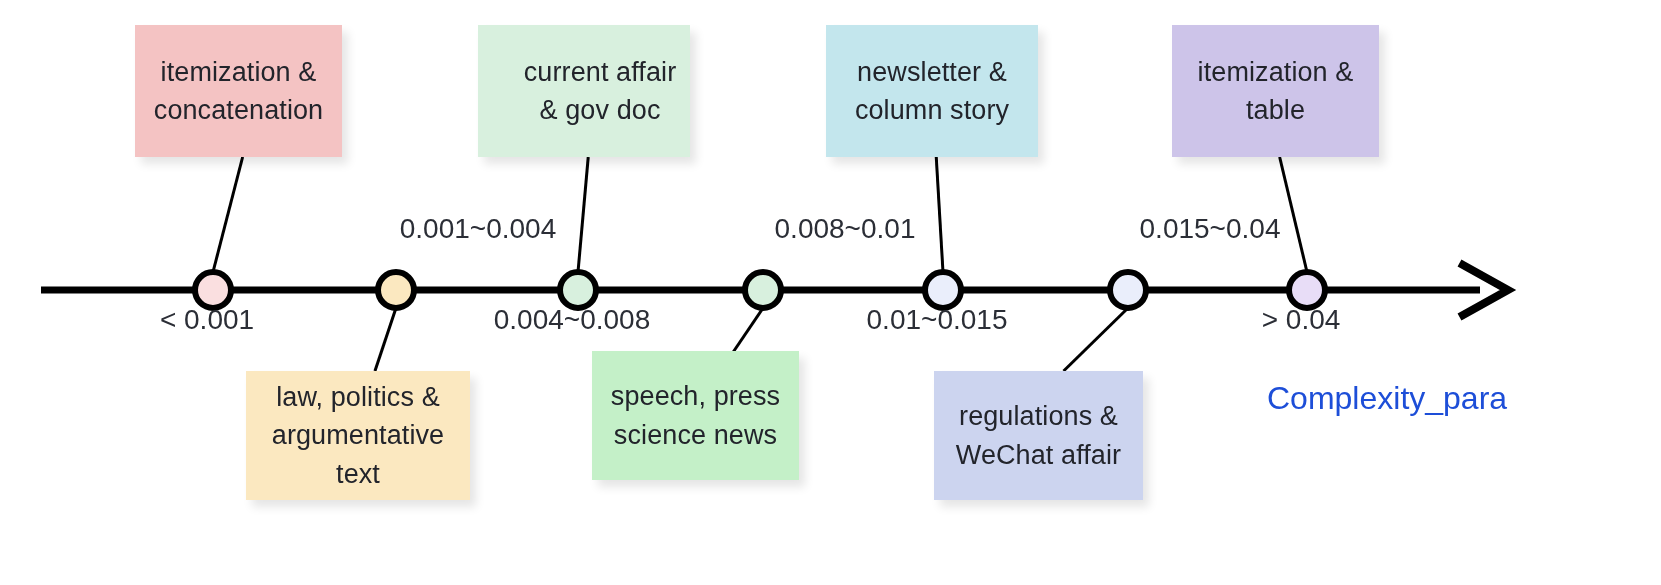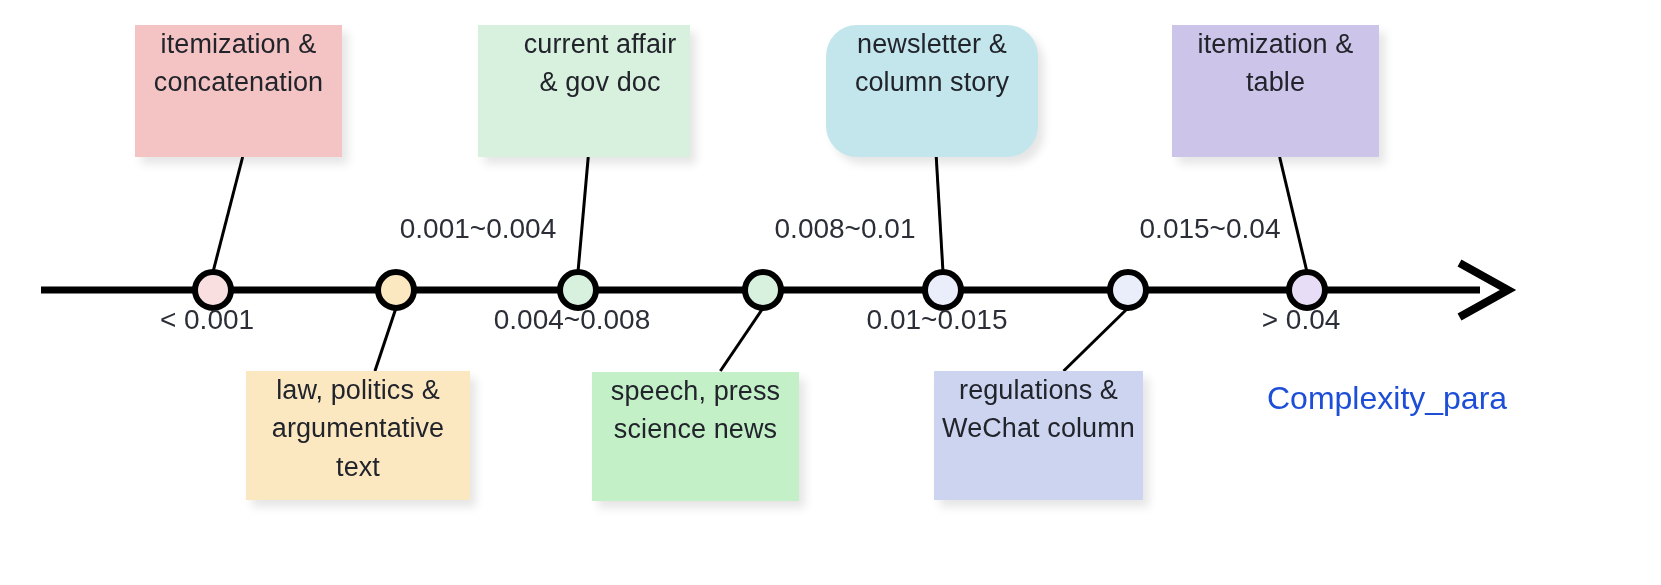--- a/index.html
+++ b/index.html
@@ -26,20 +26,21 @@
     width: 1661px;
     height: 585px;
     overflow: visible;
   }
   .note {
     position: absolute;
     box-sizing: border-box;
     display: flex;
     flex-direction: column;
     align-items: center;
+    justify-content: center;
     text-align: center;
     color: #22242b;
     font-family: "Liberation Sans", sans-serif;
     font-size: 27px;
     line-height: 1.42;
     letter-spacing: 0.1px;
     box-shadow: 6px 7px 9px rgba(0,0,0,0.10);
     z-index: 3;
   }
   .note .line { display: block; white-space: nowrap; }
@@ -98,31 +99,31 @@
       </div>
       <div class="note" style="left: 246px; top: 371px; width: 224px; height: 129px; background: rgb(251, 232, 192);">
         <span class="line">law, politics &amp;</span>
         <span class="line">argumentative</span>
         <span class="line">text</span>
       </div>
       <div class="note" style="left: 478px; top: 25px; width: 212px; height: 132px; background: rgb(216, 240, 222); padding-left: 32px;">
         <span class="line">current affair</span>
         <span class="line">&amp; gov doc</span>
       </div>
-      <div class="note" style="left: 592px; top: 372px; width: 207px; height: 129px; background: rgb(196, 240, 200);">
+      <div class="note" style="left: 592px; top: 351px; width: 207px; height: 129px; background: rgb(196, 240, 200);">
         <span class="line">speech, press</span>
         <span class="line">science news</span>
       </div>
-      <div class="note" style="left: 826px; top: 25px; width: 212px; height: 132px; background: rgb(195, 230, 237); border-radius: 31px;">
+      <div class="note" style="left: 826px; top: 25px; width: 212px; height: 132px; background: rgb(195, 230, 237);">
         <span class="line">newsletter &amp;</span>
         <span class="line">column story</span>
       </div>
       <div class="note" style="left: 934px; top: 371px; width: 209px; height: 129px; background: rgb(204, 212, 239);">
         <span class="line">regulations &amp;</span>
-        <span class="line">WeChat column</span>
+        <span class="line">WeChat affair</span>
       </div>
       <div class="note" style="left: 1172px; top: 25px; width: 207px; height: 132px; background: rgb(205, 196, 233);">
         <span class="line">itemization &amp;</span>
         <span class="line">table</span>
       </div>
     </div>
   <div id="labels-layer">
       <div class="tick-label" style="left: 207px; top: 304px;">&lt; 0.001</div>
       <div class="tick-label" style="left: 478px; top: 213px; text-align: center;">0.001~0.004</div>
       <div class="tick-label" style="left: 572px; top: 304px;">0.004~0.008</div>

